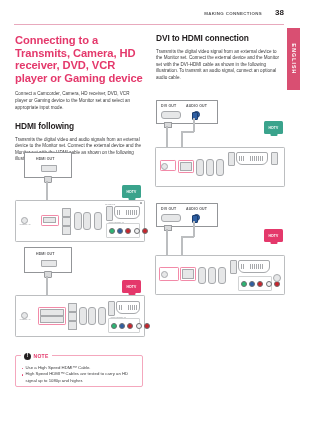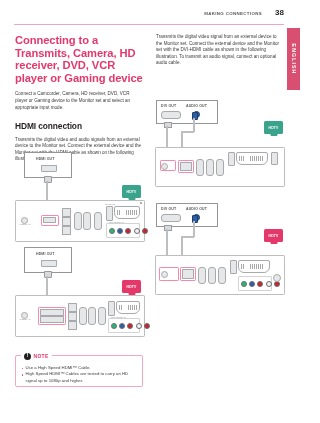--- a/index.html
+++ b/index.html
@@ -173,21 +173,21 @@
     <div class="header-page">38</div>
   </div>
 
   <div class="side-tab">
     <span>ENGLISH</span>
   </div>
 
   <div class="col col-left">
     <h1 class="sec-title">Connecting to a Transmits, Camera, HD receiver, DVD, VCR player or Gaming device</h1>
     <p class="body">Connect a Camcorder, Camera, HD receiver, DVD, VCR player or Gaming device to the Monitor set and select an appropriate input mode.</p>
-    <h2 class="sub-title">HDMI connection</h2>
+    <h2 class="sub-title">HDMI following</h2>
     <p class="body">Transmits the digital video and audio signals from an external device to the Monitor set. Connect the external device and the Monitor set with the HDMI cable as shown on the following illustration.</p>
   </div>
 
   <div class="fig" style="left:15px;top:152px;width:128px;height:88px;">
 
     <div class="dev-box" style="left:9px;top:0px;width:46px;height:24px;">
       <div class="dev-label" style="left:11px;top:4px;">HDMI OUT</div>
       <div class="port" style="left:16px;top:11.5px;width:14px;height:5px;border-radius:.6px .6px 1.6px 1.6px;"></div>
     </div>
 
@@ -282,20 +282,21 @@
           <span class="rca" style="background:#2e5fa3;"></span>
           <span class="rca" style="background:#c8242c;"></span>
           <span class="rca" style="background:#f1f1f2;"></span>
           <span class="rca" style="background:#c8242c;"></span>
         </div>
       </div>
     </div>
   </div>
 
   <div class="col col-right">
+    <h2 class="sub-title first">DVI to HDMI connection</h2>
     <p class="body">Transmits the digital video signal from an external device to the Monitor set. Connect the external device and the Monitor set with the DVI-HDMI cable as shown in the following illustration. To transmit an audio signal, connect an optional audio cable.</p>
   </div>
 
   <div class="fig" style="left:156px;top:97px;width:128px;height:80px;">
 
     <div class="dev-box" style="left:0px;top:3px;width:60px;height:22px;">
       <div class="dev-label" style="left:4px;top:3px;">DVI OUT</div>
       <div class="dev-label" style="left:29px;top:3px;">AUDIO OUT</div>
       <div class="port" style="left:4px;top:10px;width:18px;height:6px;border-radius:3px;"></div>
       <div class="port" style="left:36px;top:10px;width:5px;height:5px;border-radius:50%;background:#2e5fa3;border-color:#1d3f70;"></div>

